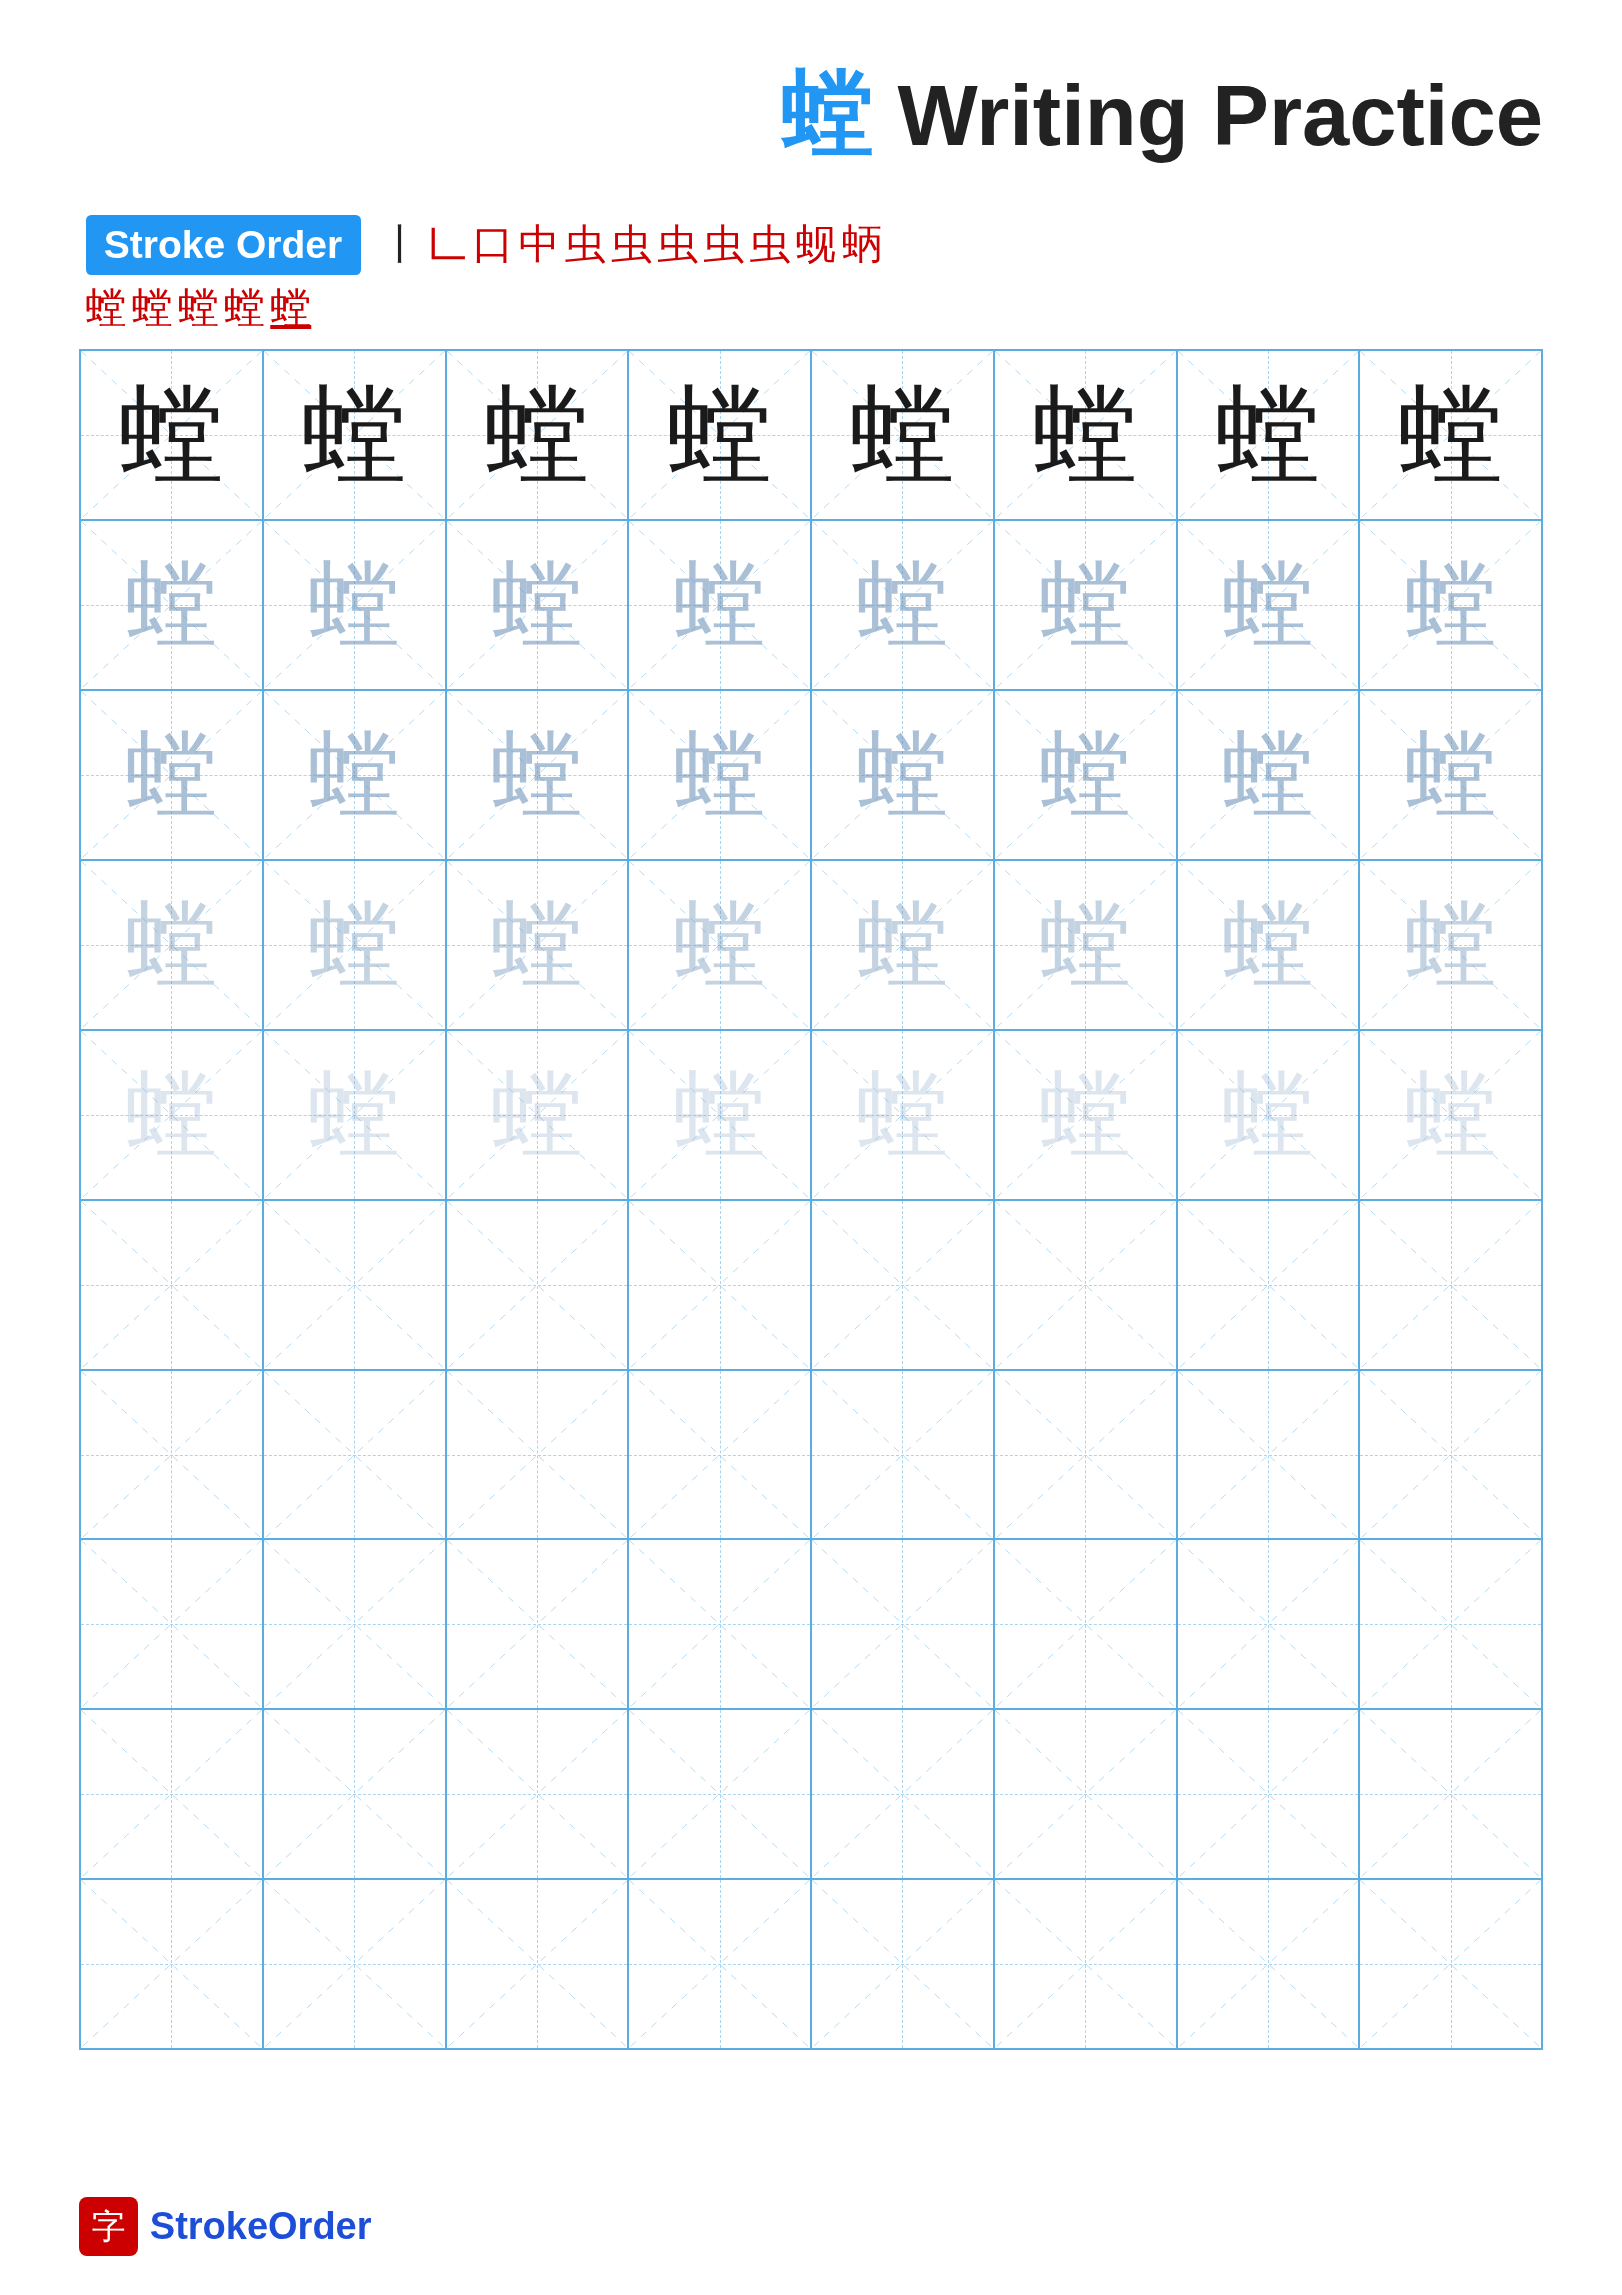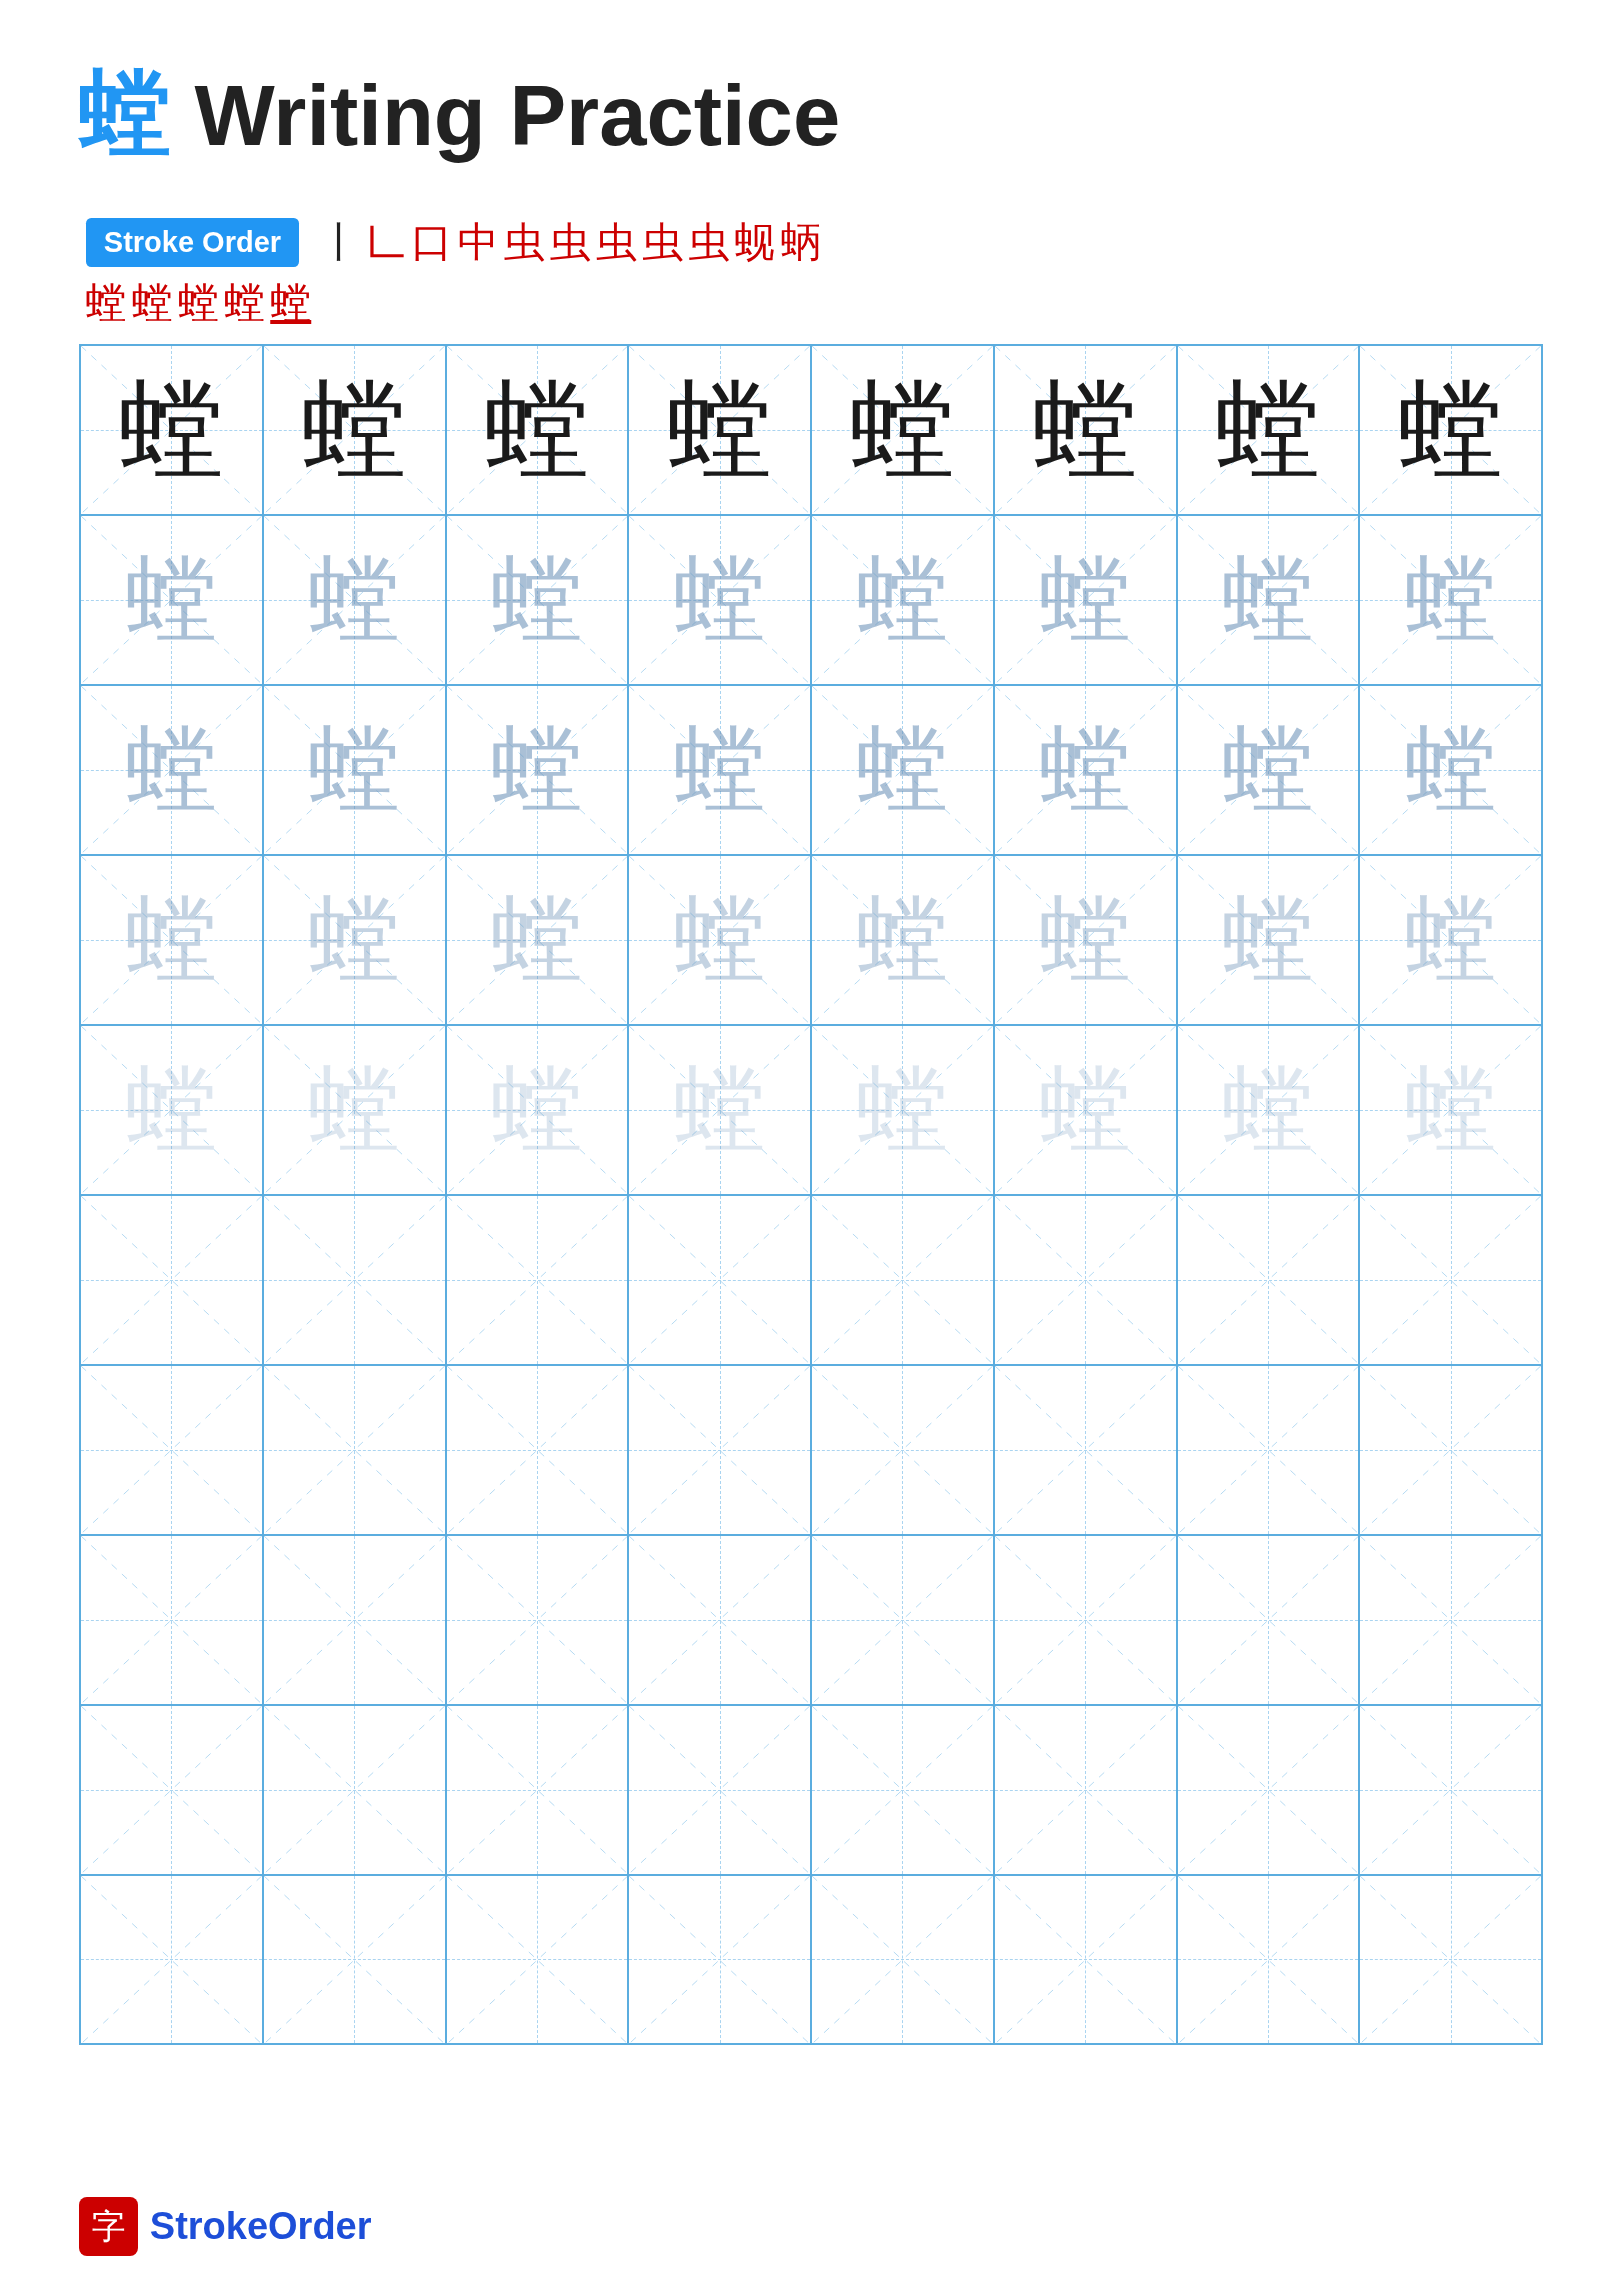--- a/index.html
+++ b/index.html
@@ -11,21 +11,21 @@
       position: relative;
       overflow: hidden;
     }
 
     .page-content {
       padding: 52px 79px;
     }
 
     
     .title-section {
-      text-align: left;
+      text-align: right;
       margin-bottom: 39px;
     }
     .title-char {
       color: #2196F3;
       font-size: 92px;
       font-weight: bold;
     }
     .title-text {
       color: #222;
       font-size: 85px;
@@ -39,21 +39,21 @@
       flex-wrap: wrap;
       align-items: center;
       margin-bottom: 26px;
       gap: 6.5px;
       padding-left: 6.5px;
     }
     .stroke-order-badge {
       background: #2196F3;
       color: #fff;
       font-family: Arial, sans-serif;
-      font-size: 29px;
+      font-size: 39px;
       font-weight: bold;
       padding: 7.9px 18.3px;
       border-radius: 5.2px;
       margin-right: 13px;
     }
     .stroke-chars {
       display: flex;
       flex-wrap: wrap;
       align-items: center;
       gap: 5.2px;

